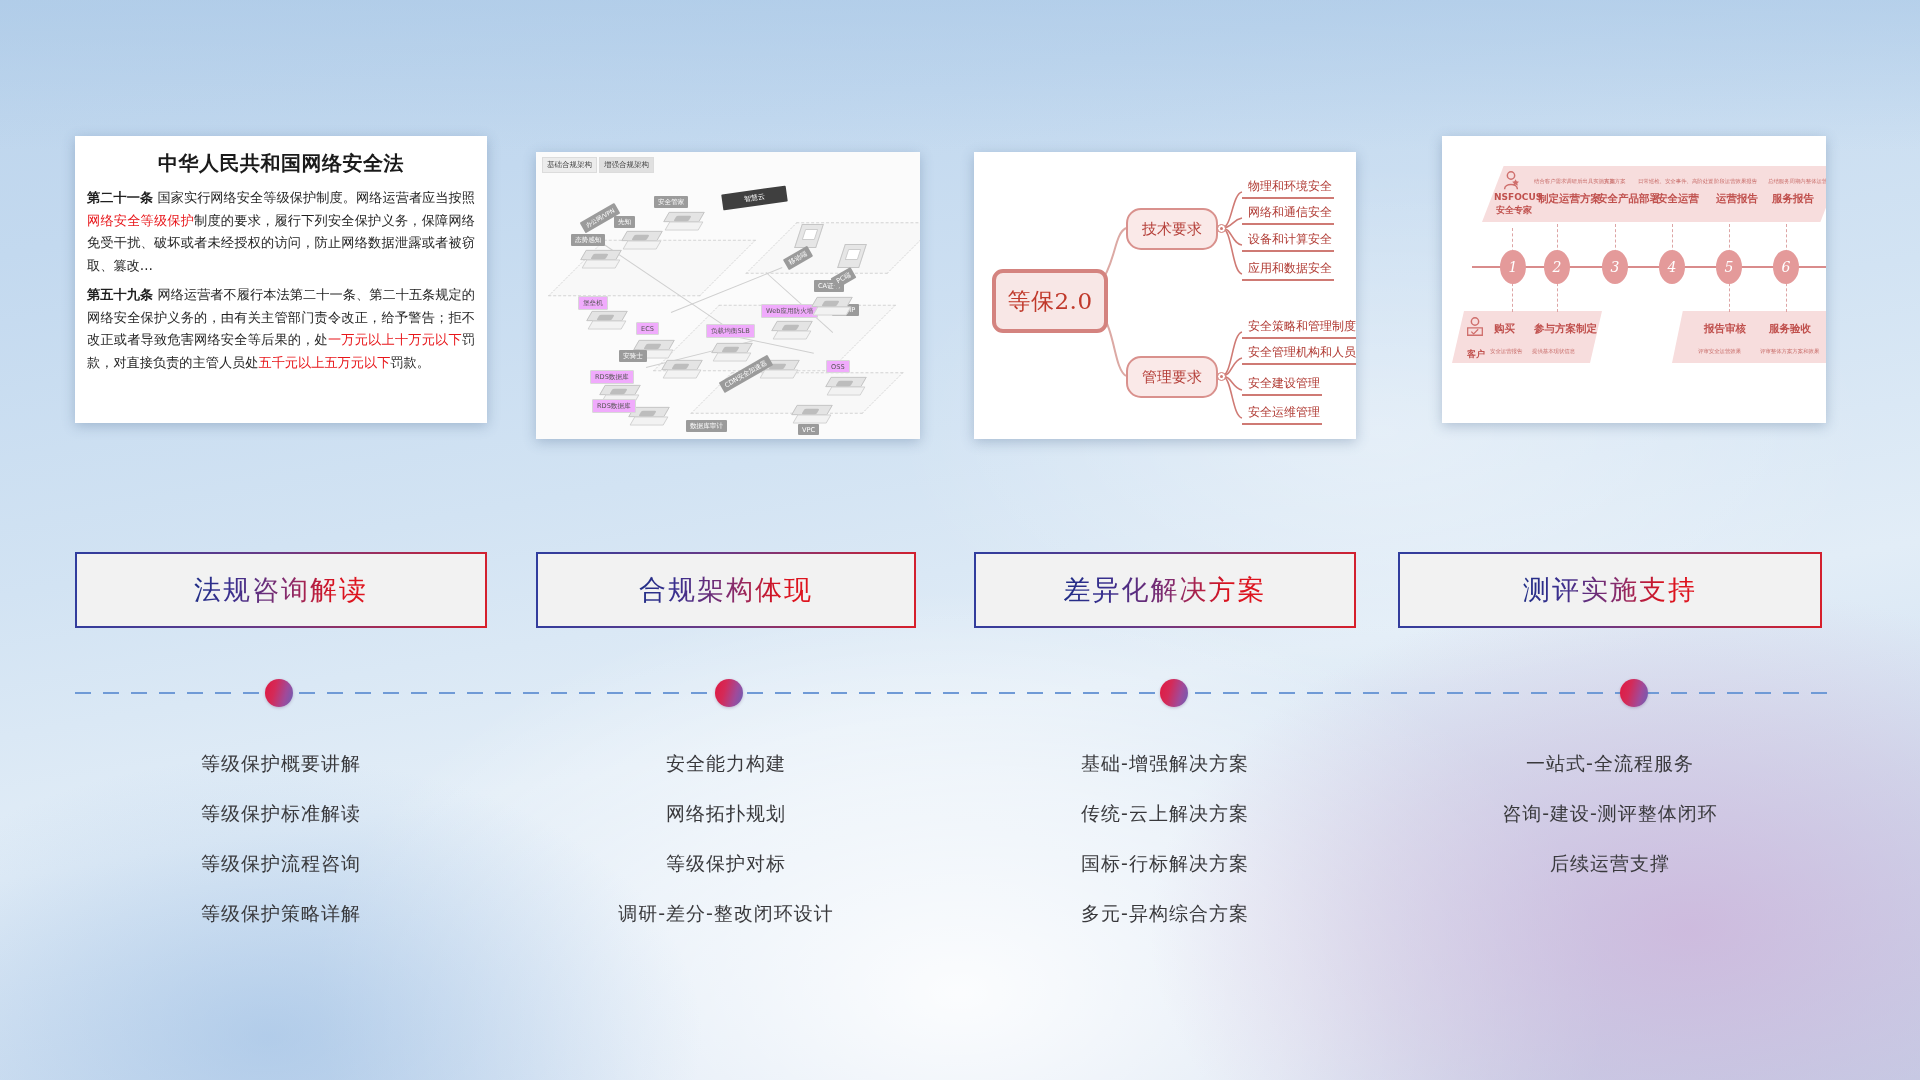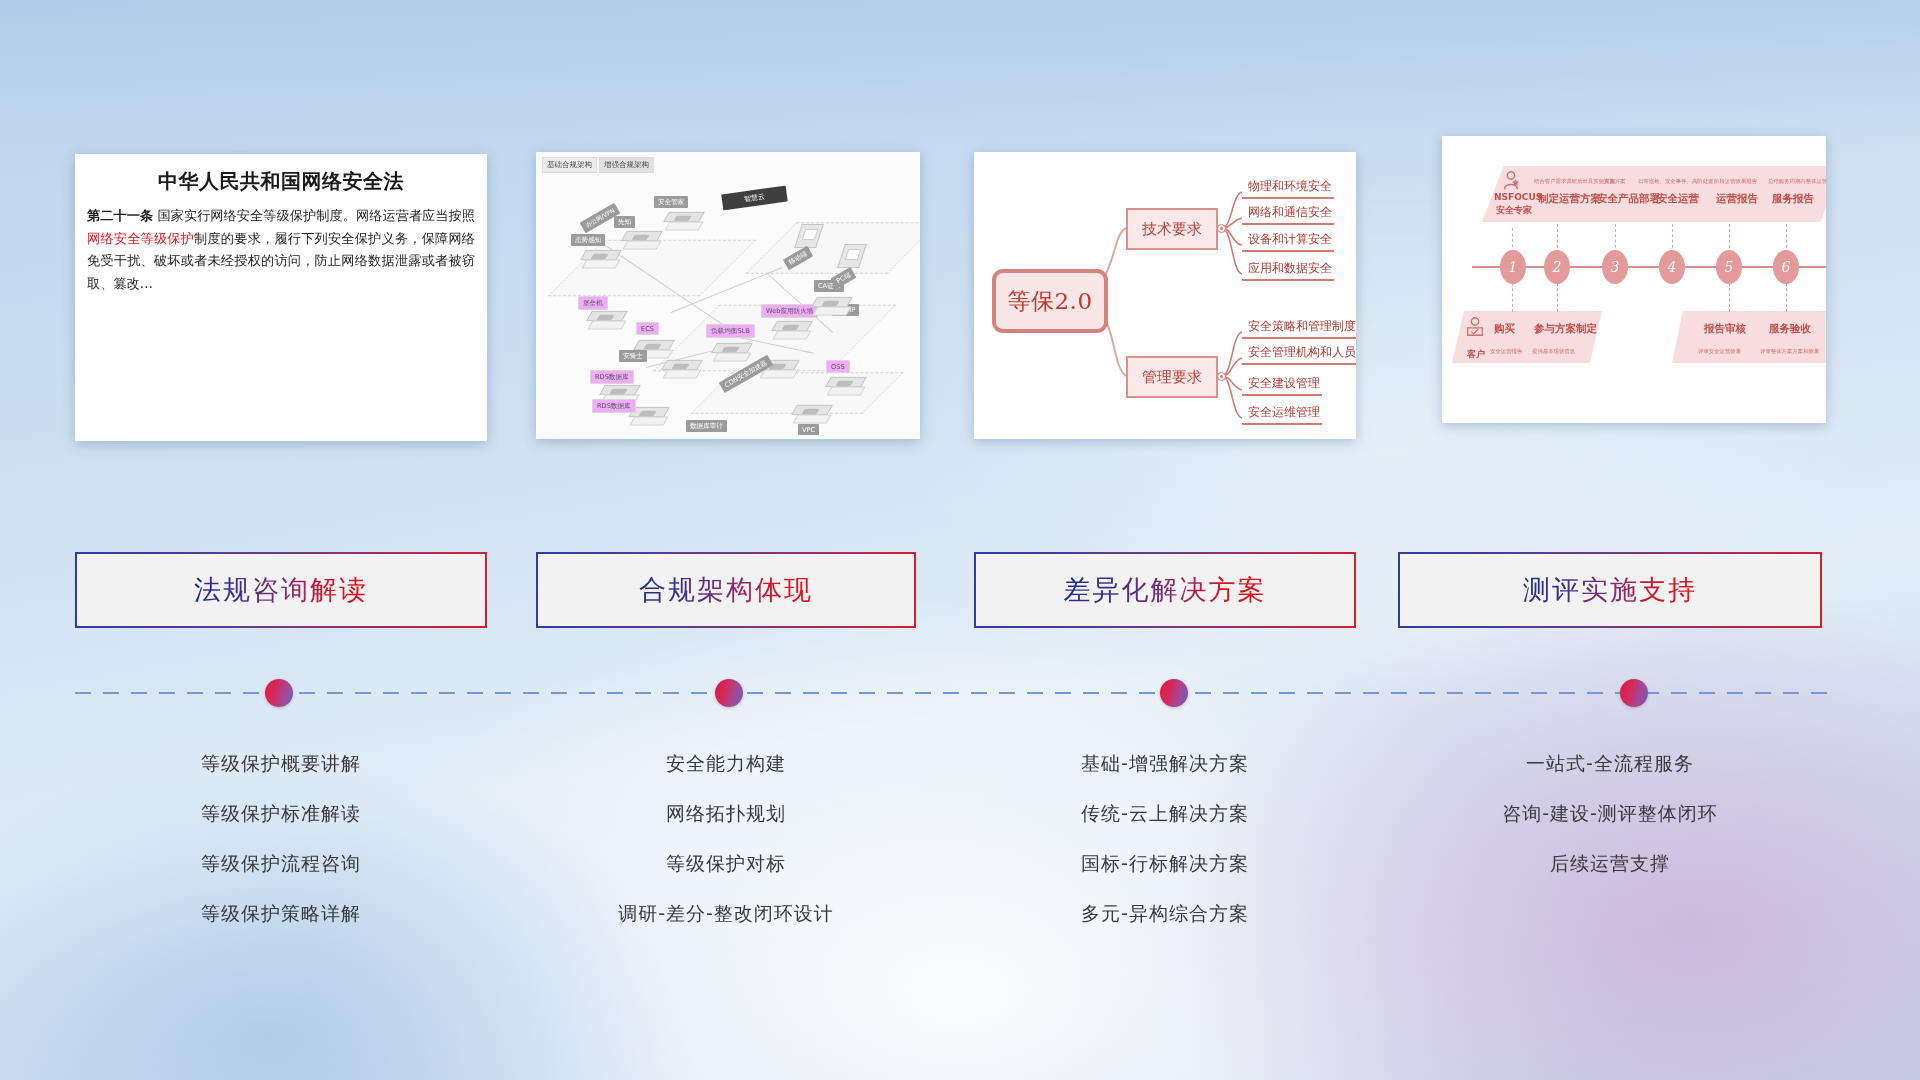--- a/index.html
+++ b/index.html
@@ -17,21 +17,21 @@
   .bg-g3{background:radial-gradient(ellipse 620px 400px at 14% 96%, rgba(150,186,226,.55) 0%, rgba(150,186,226,0) 70%);}
   .bg-g4{background:radial-gradient(ellipse 700px 380px at 72% 40%, rgba(255,255,255,.35) 0%, rgba(255,255,255,0) 70%);}
   .bg-g5{background:linear-gradient(to bottom, rgba(168,199,230,.55) 0%, rgba(168,199,230,0) 14%);}
 
   
   #cards{position:absolute;left:0;top:0;width:1920px;height:460px;z-index:2;}
   .card{position:absolute;background:#fff;box-shadow:0 3px 12px rgba(60,90,130,.30);overflow:hidden;}
   .card-inner{position:absolute;inset:0;}
 
   
-  #card1{left:75px;top:154px;width:412px;height:287px;padding:0;}
+  #card1{left:75px;top:136px;width:412px;height:287px;padding:0;}
   .law-title{font-family:"DejaVu Sans","Liberation Sans",sans-serif;font-weight:bold;font-size:20px;color:#1a1a1a;text-align:center;margin:14px 0 10px 0;letter-spacing:.5px;}
   .law-body{font-family:"DejaVu Sans","Liberation Sans",sans-serif;font-size:13.2px;line-height:1.72;color:#1f1f1f;padding:0 12px;text-align:justify;}
   .law-body p{margin:0 0 6px 0;}
   .law-art{font-weight:bold;}
   .law-red{color:#e8161a;}
 
   
   #card2{left:536px;top:152px;width:384px;height:287px;background:#fafafa;}
   .arch{position:absolute;inset:0;background:#fbfbfb;}
   .arch-tabs{position:absolute;left:6px;top:5px;display:flex;gap:2px;}
@@ -48,21 +48,21 @@
   .conn{position:absolute;background:#cfcfcf;height:1px;transform-origin:left center;}
   .mon{position:absolute;width:20px;height:22px;background:#e6e6e6;border:1px solid #c6c6c6;}
   .mon:after{content:"";position:absolute;left:4px;top:4px;width:11px;height:9px;background:#fff;border:1px solid #cdcdcd;border-radius:1px;}
 
   
   #card3{left:974px;top:152px;width:382px;height:287px;}
   .mm{position:absolute;inset:0;background:#fff;}
   .mm-root{position:absolute;left:18px;top:117px;width:108px;height:56px;border:4px solid #d4837f;border-radius:11px;
     background:#f8e7e6;display:flex;align-items:center;justify-content:center;
     color:#c0392b;font-size:23px;font-family:"DejaVu Serif","Liberation Serif",serif;letter-spacing:.5px;}
-  .mm-mid{position:absolute;width:88px;height:38px;border:2px solid #d9918d;border-radius:0;background:#fae9e8;
+  .mm-mid{position:absolute;width:88px;height:38px;border:2px solid #d9918d;border-radius:15px;background:#fae9e8;
     display:flex;align-items:center;justify-content:center;color:#b5403a;font-size:15px;
     font-family:"DejaVu Serif","Liberation Serif",serif;}
   #mm-tech{left:152px;top:56px;}
   #mm-mgmt{left:152px;top:204px;}
   .mm-leaf{position:absolute;font-size:12px;color:#b03a33;font-family:"DejaVu Serif","Liberation Serif",serif;
     border-bottom:2px solid #cf7a74;padding:0 2px 2px 6px;white-space:nowrap;}
   .mm-dot{position:absolute;width:7px;height:7px;border:1px solid #cf7a74;border-radius:50%;background:#fff;}
   .mm-dot:after{content:"";position:absolute;left:2px;top:2px;width:3px;height:3px;border-radius:50%;background:#cf7a74;}
 
   
@@ -126,20 +126,24 @@
 <div id="cards">
 
   <div class="card" id="card1">
     <div class="card-inner">
       <div class="law-title">中华人民共和国网络安全法</div>
       <div class="law-body">
         <p>
           <span class="law-art">第二十一条</span>
           <span>国家实行网络安全等级保护制度。网络运营者应当按照</span><span class="law-red">网络安全等级保护</span><span>制度的要求，履行下列安全保护义务，保障网络免受干扰、破坏或者未经授权的访问，防止网络数据泄露或者被窃取、篡改…</span>
         </p>
+        <p>
+          <span class="law-art">第五十九条</span>
+          <span>网络运营者不履行本法第二十一条、第二十五条规定的网络安全保护义务的，由有关主管部门责令改正，给予警告；拒不改正或者导致危害网络安全等后果的，处</span><span class="law-red">一万元以上十万元以下</span><span>罚款，对直接负责的主管人员处</span><span class="law-red">五千元以上五万元以下</span><span>罚款。</span>
+        </p>
       </div>
     </div>
   </div>
 
   <div class="card" id="card2">
     <div class="arch">
       <div class="arch-tabs">
         <div class="arch-tab">基础合规架构</div>
         <div class="arch-tab on">增强合规架构</div>
       </div>

